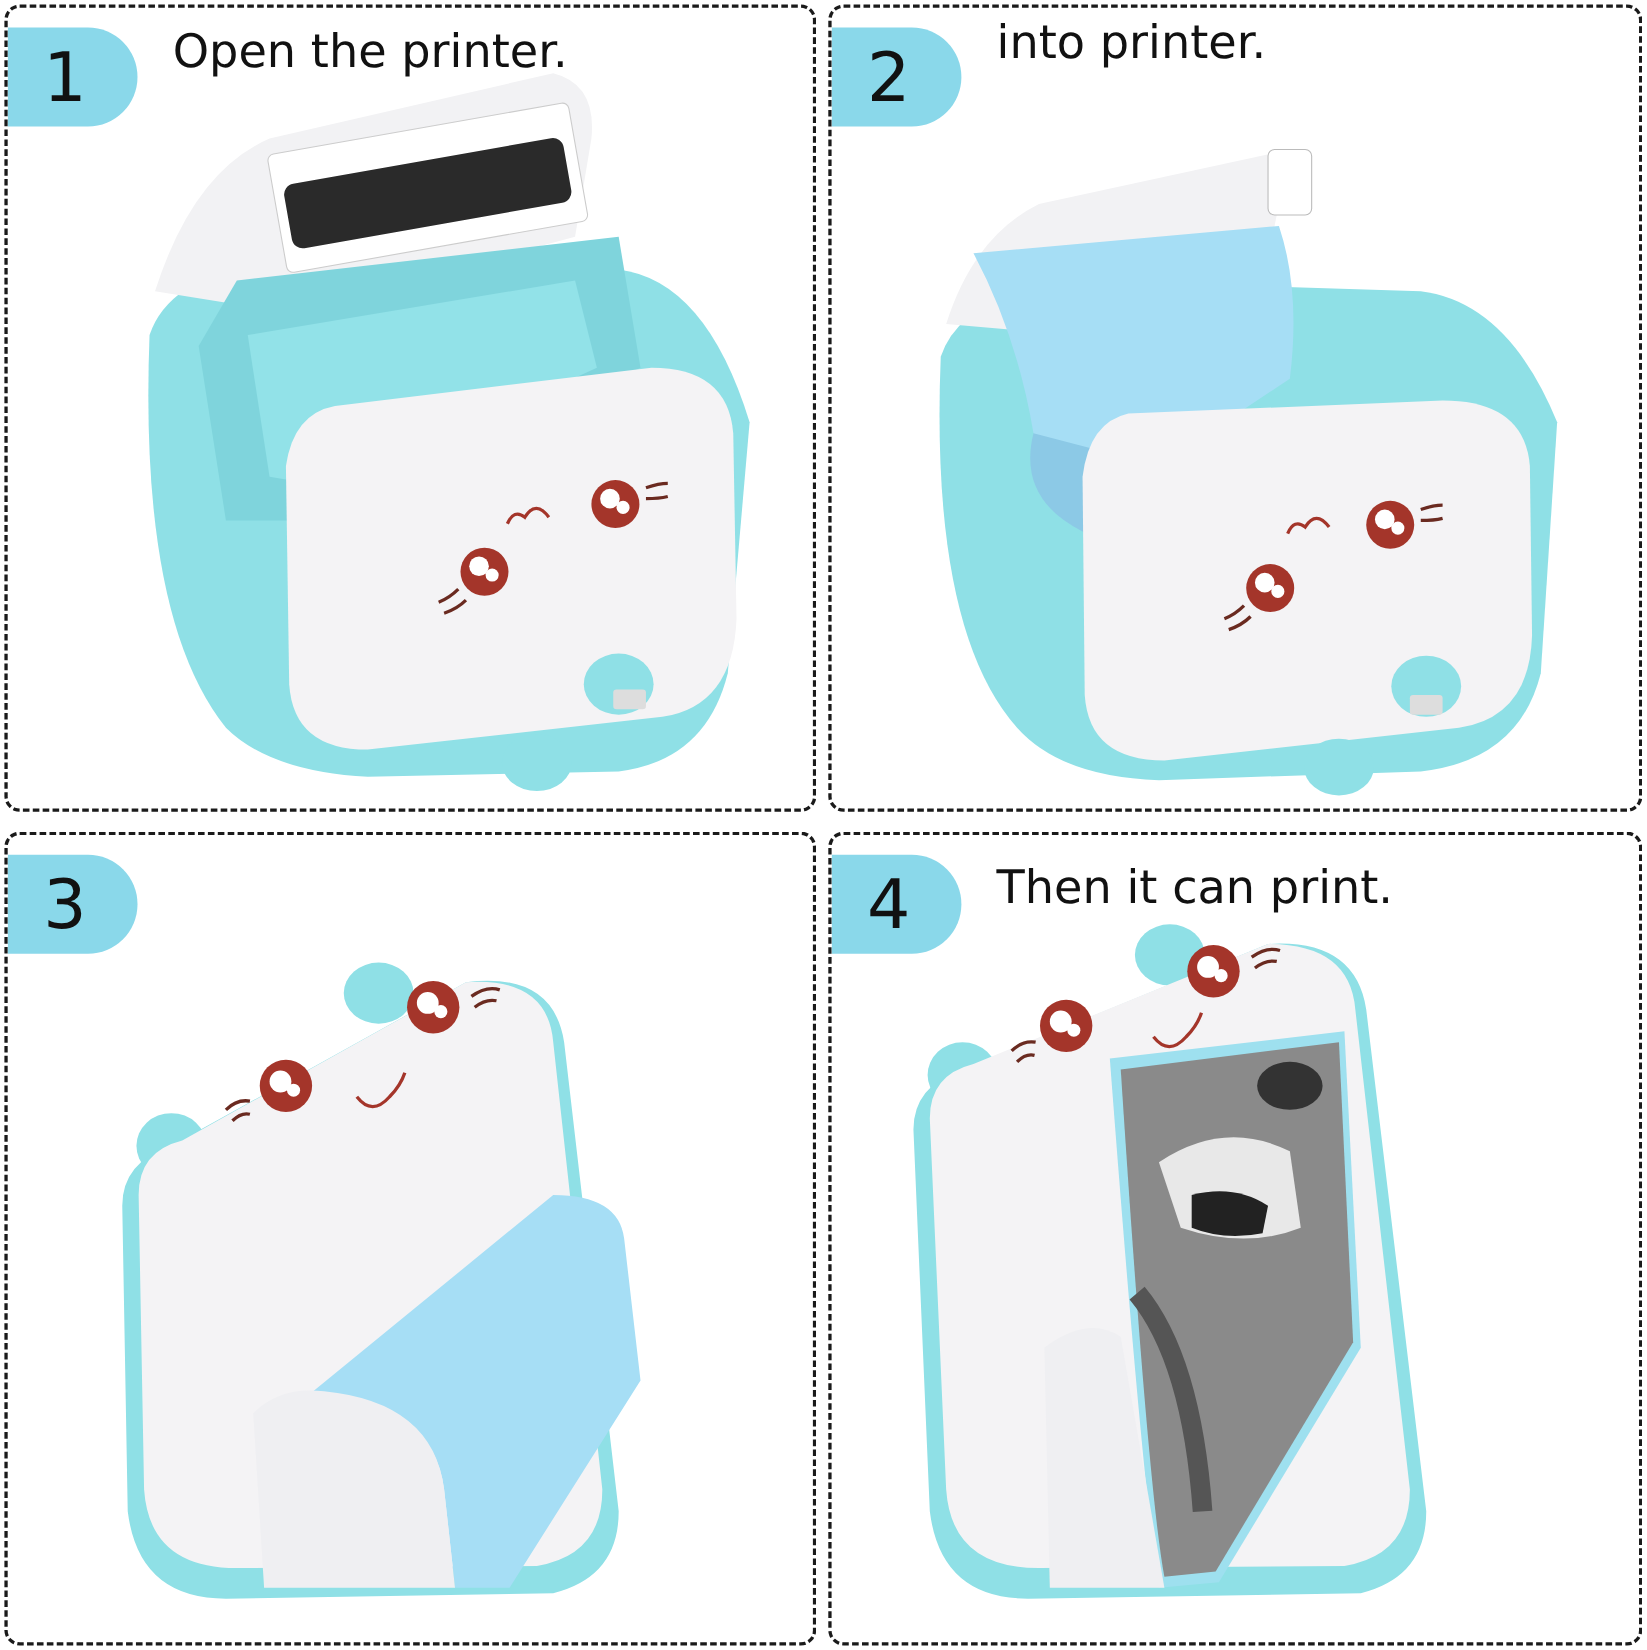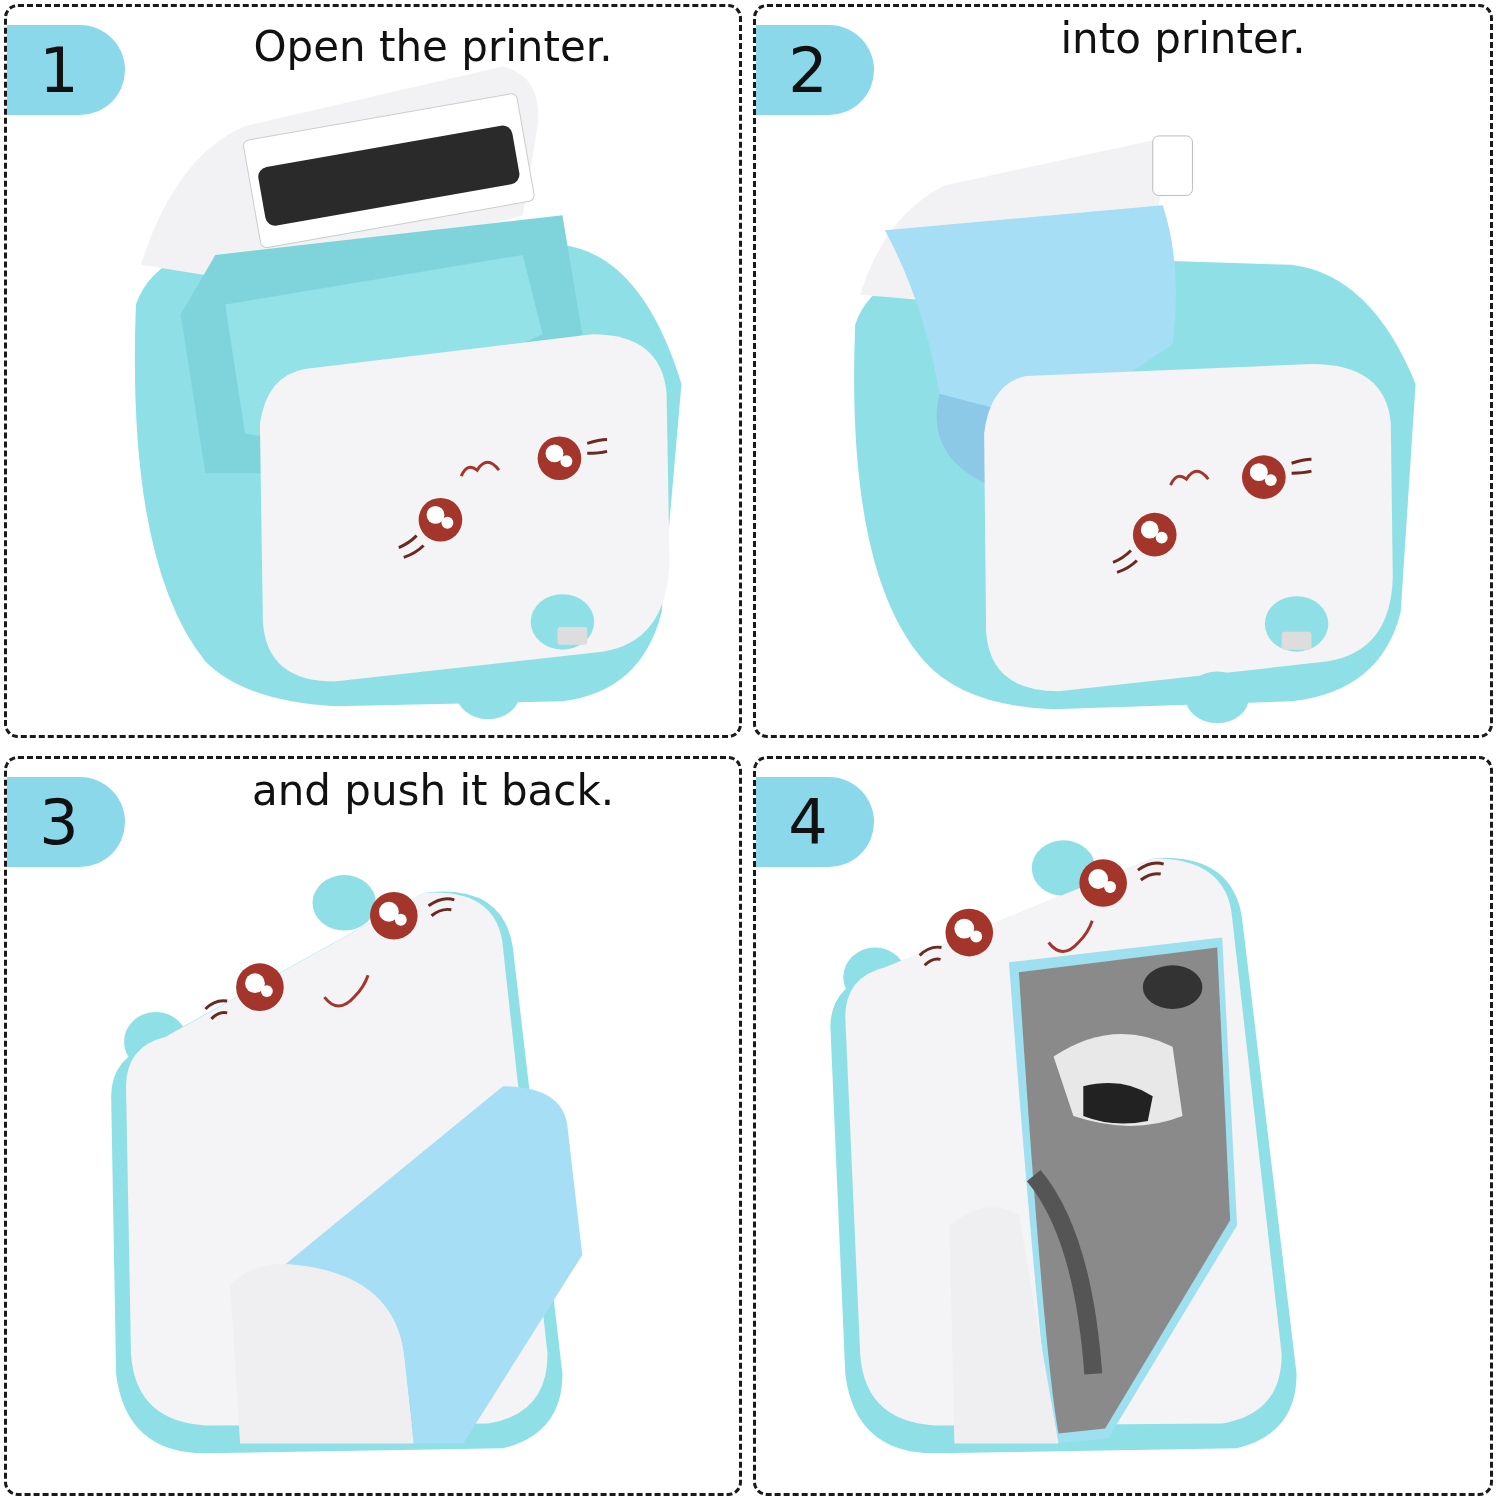--- a/index.html
+++ b/index.html
@@ -22,21 +22,21 @@
     position: absolute; left: 0; top: 18px;
     width: 118px; height: 90px;
     border-radius: 0 46px 46px 0;
     display: flex; align-items: center; justify-content: center;
     padding-right: 14px;
     font-size: 62px; font-weight: 500; color: #111;
     font-family: "DejaVu Sans", sans-serif;
   }
   .title {
     position: absolute; left: 150px; right: 30px; top: 6px;
-    text-align: center;
+    text-align: left;
     font-size: 42px; line-height: 52px; color: #111;
     font-family: "DejaVu Sans", sans-serif;
   }
   .title .line { display: block; }
 
   .art { position: absolute; left: 0; top: 0; width: 100%; height: 100%; }
 </style>
 </head>
 <body>
 
@@ -123,21 +123,20 @@
       <circle cx="390" cy="158" r="24" fill="#a4352a"></circle>
       <circle cx="385" cy="154" r="10" fill="#fff"></circle>
         <circle cx="397" cy="162" r="6" fill="#fff"></circle>
       <path d="M320 240 q14 18 30 0 q10 -10 14 -22" stroke="#a4352a" stroke-width="3" fill="none"></path>
       <path d="M200 252 q10 -10 22 -8 M206 262 q8 -8 16 -6" stroke="#6a2a20" stroke-width="3" fill="none"></path>
       <path d="M425 148 q14 -10 26 -6 M428 158 q10 -8 20 -6" stroke="#6a2a20" stroke-width="3" fill="none"></path>
     </g>
   </svg>
   <div class="badge" style="background:#8ad8ea;">3</div>
   <div class="title">
-    <span class="line">and push it back.</span>
   </div>
 </section>
 
 <section class="panel p4">
   <svg class="art" viewBox="0 0 740 740">
     <ellipse cx="120" cy="220" rx="32" ry="30" fill="#8fe0e6"></ellipse>
     <ellipse cx="310" cy="110" rx="32" ry="28" fill="#8fe0e6"></ellipse>
     <path d="M75 270 Q75 230 120 215 L400 100 Q480 95 490 160 L545 620 Q545 680 485 695 L180 700 Q100 700 90 620 Z" fill="#8fe0e6"></path>
     <path d="M90 260 Q90 220 130 210 L400 100 Q475 100 480 160 L530 600 Q530 660 470 670 L190 672 Q110 672 105 600 Z" fill="#f4f3f5"></path>
 
@@ -156,13 +155,16 @@
         <circle cx="222" cy="179" r="6" fill="#fff"></circle>
       <circle cx="350" cy="125" r="24" fill="#a4352a"></circle>
       <circle cx="345" cy="121" r="10" fill="#fff"></circle>
         <circle cx="357" cy="129" r="6" fill="#fff"></circle>
       <path d="M295 185 q14 18 30 0 q10 -10 14 -22" stroke="#a4352a" stroke-width="3" fill="none"></path>
       <path d="M165 198 q10 -10 22 -8 M170 208 q8 -8 16 -6" stroke="#6a2a20" stroke-width="3" fill="none"></path>
       <path d="M385 112 q14 -10 26 -6 M388 122 q10 -8 20 -6" stroke="#6a2a20" stroke-width="3" fill="none"></path>
     </g>
   </svg>
   <div class="badge" style="background:#8ad8ea;">4</div>
+  <div class="title" style="top:22px;">
+    <span class="line">Then it can print.</span>
+  </div>
 </section>
 
 </body></html>

